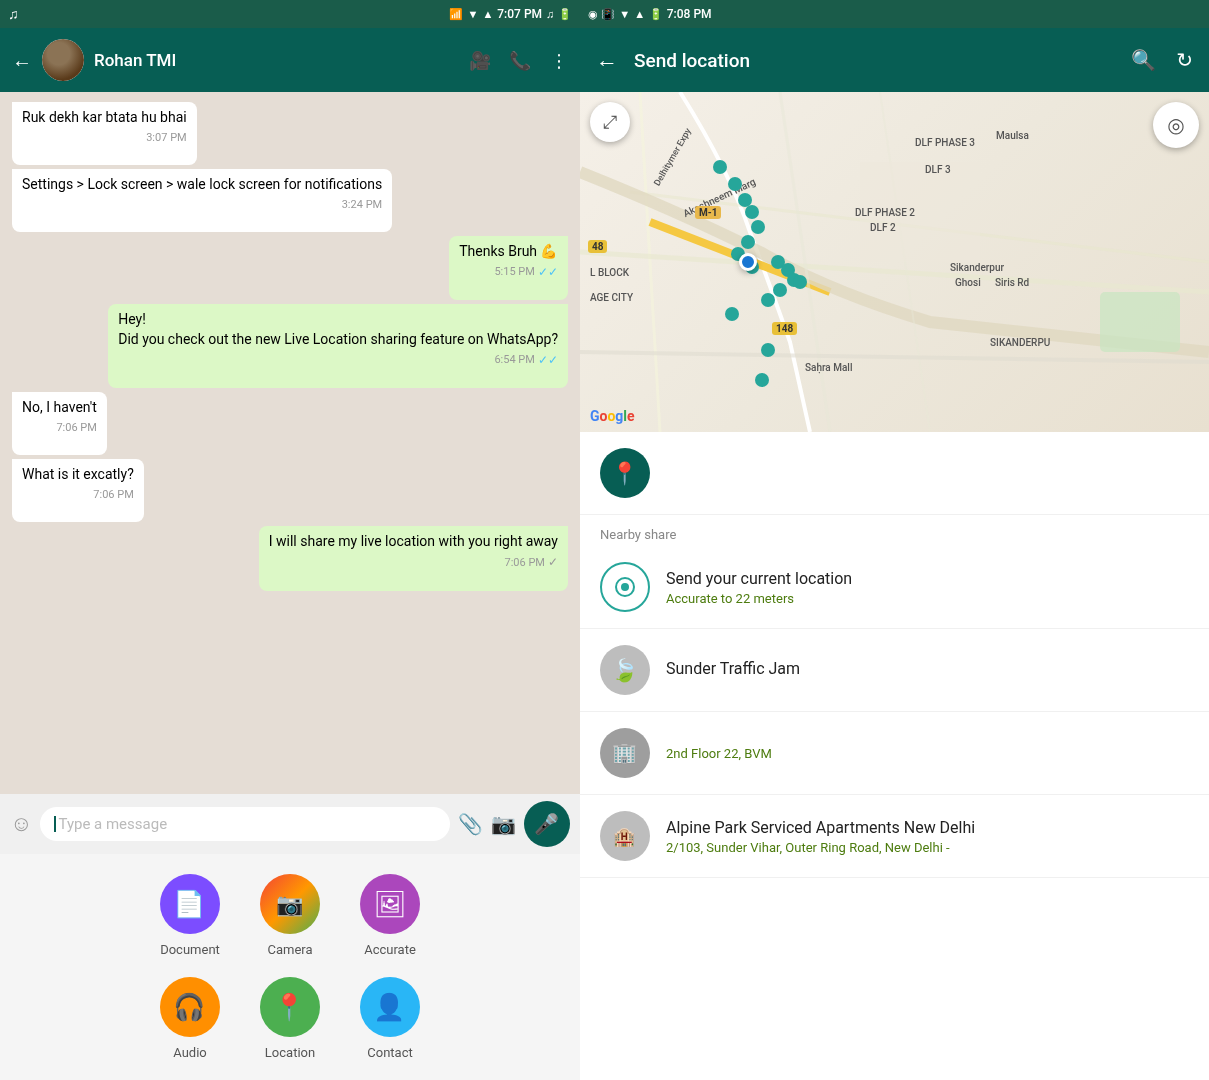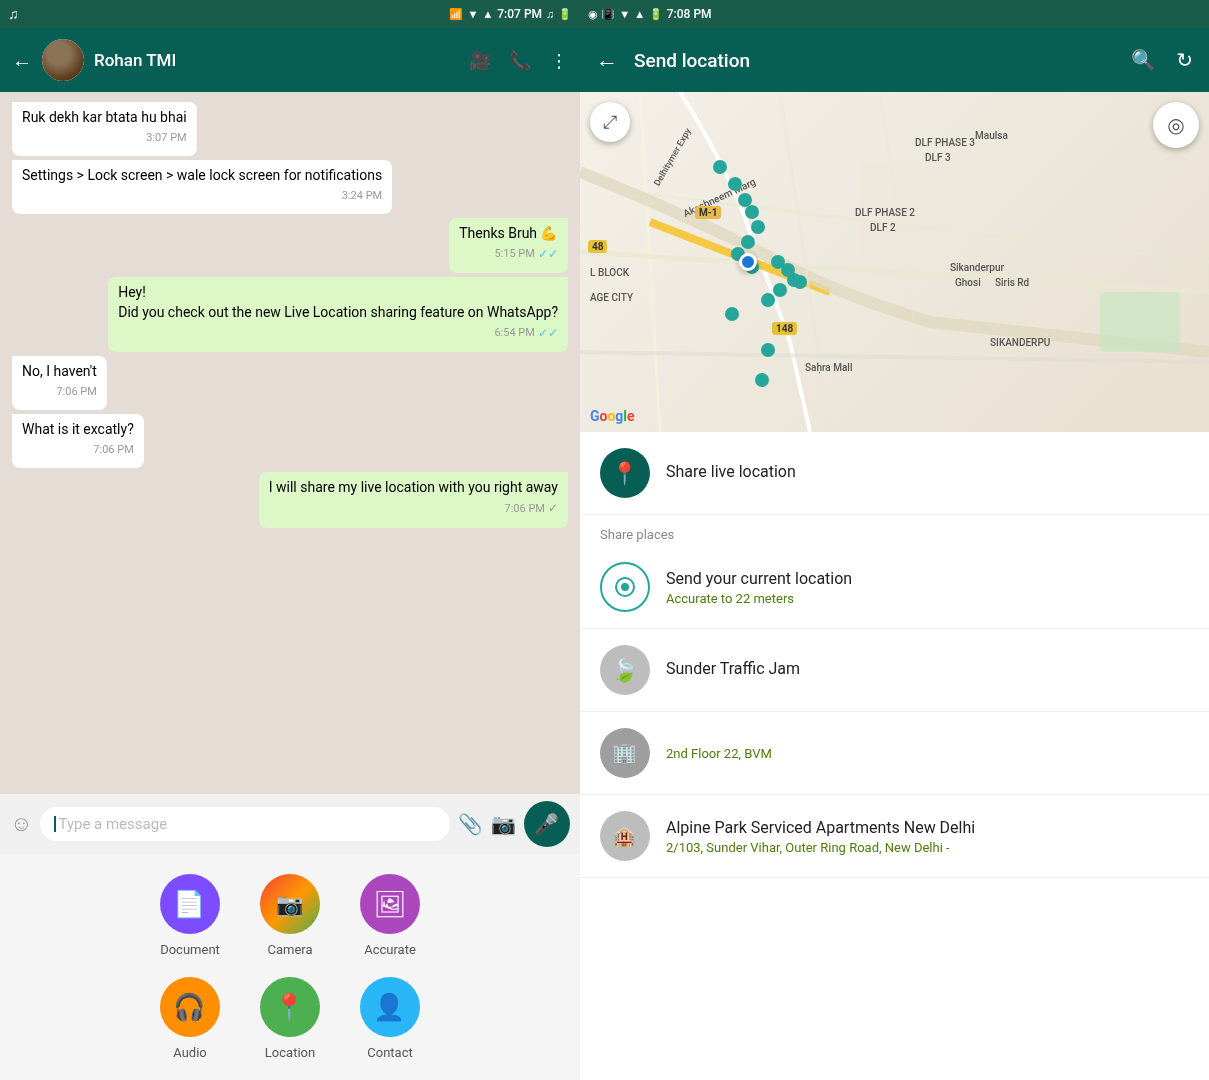--- a/index.html
+++ b/index.html
@@ -48,21 +48,21 @@
     .contact-name { color: white; font-size: 17px; font-weight: 500; flex: 1; }
     .header-icons { display: flex; gap: 18px; align-items: center; }
     .header-icon { color: white; font-size: 18px; cursor: pointer; }
 
     
     .chat-messages {
       flex: 1; overflow-y: auto; padding: 10px 12px;
       display: flex; flex-direction: column; gap: 4px;
     }
     .msg-bubble {
-      max-width: 85%; padding: 6px 10px 11px; border-radius: 8px;
+      max-width: 85%; padding: 6px 10px 20px; border-radius: 8px;
       font-size: 14px; line-height: 1.4; position: relative;
     }
     .msg-received {
       background: white; align-self: flex-start;
       border-radius: 0 8px 8px 8px;
     }
     .msg-sent {
       background: #dcf8c6; align-self: flex-end;
       border-radius: 8px 0 8px 8px;
     }
@@ -414,30 +414,30 @@
           <path d="M 200 0 L 250 340" stroke="#e8e8d8" stroke-width="3" fill="none" opacity="0.5"></path>
           <path d="M 300 0 L 350 340" stroke="#e8e8d8" stroke-width="2" fill="none" opacity="0.4"></path>
           <path d="M 0 260 L 629 270" stroke="#e0dcd0" stroke-width="4" fill="none" opacity="0.6"></path>
 
           <rect x="520" y="200" width="80" height="60" fill="#c8e6c0" rx="5" opacity="0.7"></rect>
 
           <rect x="280" y="70" width="120" height="100" fill="#ede8dc" opacity="0.5"></rect>
         </svg>
 
         <span class="map-label" style="top:45px;left:335px;">DLF PHASE 3</span>
-        <span class="map-label" style="top:60px;left:345px;">DLF  3</span>
+        <span class="map-label" style="top:72px;left:345px;">DLF  3</span>
         <span class="map-label" style="top:115px;left:275px;">DLF PHASE 2</span>
         <span class="map-label" style="top:130px;left:290px;">DLF  2</span>
         <span class="map-label" style="top:170px;left:370px;">Sikanderpur</span>
         <span class="map-label" style="top:185px;left:375px;">Ghosi</span>
         <span class="map-label" style="top:200px;left:10px;">AGE CITY</span>
         <span class="map-label" style="top:175px;left:10px;">L BLOCK</span>
         <span class="map-label" style="top:270px;left:225px;">Saḥra Mall</span>
         <span class="map-label" style="top:245px;left:410px;">SIKANDERPU</span>
-        <span class="map-label" style="top:38px;left:395px;">Maulsa</span>
+        <span class="map-label" style="top:38px;left:416px;">Maulsa</span>
         <span class="map-label" style="top:185px;left:415px;">Siris Rd</span>
         <span class="map-label" style="top:100px;left:100px;transform:rotate(-25deg);">Akashneem Marg</span>
         <span class="map-label" style="top:60px;left:60px;transform:rotate(-60deg);font-size:9px;">Delhitymer Expy</span>
 
         <div class="road-badge" style="left:8px;top:148px;">48</div>
         <div class="road-badge" style="left:192px;top:230px;">148</div>
         <div class="road-badge" style="left:115px;top:114px;background:#e8b84b;">M-1</div>
 
         <div class="map-marker" style="left:140px;top:75px;"></div>
         <div class="map-marker" style="left:155px;top:92px;"></div>
@@ -468,26 +468,23 @@
 
       </div>
     </div>
 
     <div class="location-list">
 
       <div class="location-item">
         <div class="location-icon-circle icon-teal">
           <span>📍</span>
         </div>
-        <div class="location-text">
-          <div class="location-name">Share live location</div>
-        </div>
-      </div>
-
-      <div class="nearby-section-label">Share places</div>
+      </div>
+
+      <div class="nearby-section-label">Nearby share</div>
 
       <div class="location-item">
         <div class="icon-current">
           <div class="icon-current-inner">
             <div class="icon-current-dot"></div>
           </div>
         </div>
         <div class="location-text">
           <div class="location-name">Send your current location</div>
           <div class="location-sub">Accurate to 22 meters</div>

